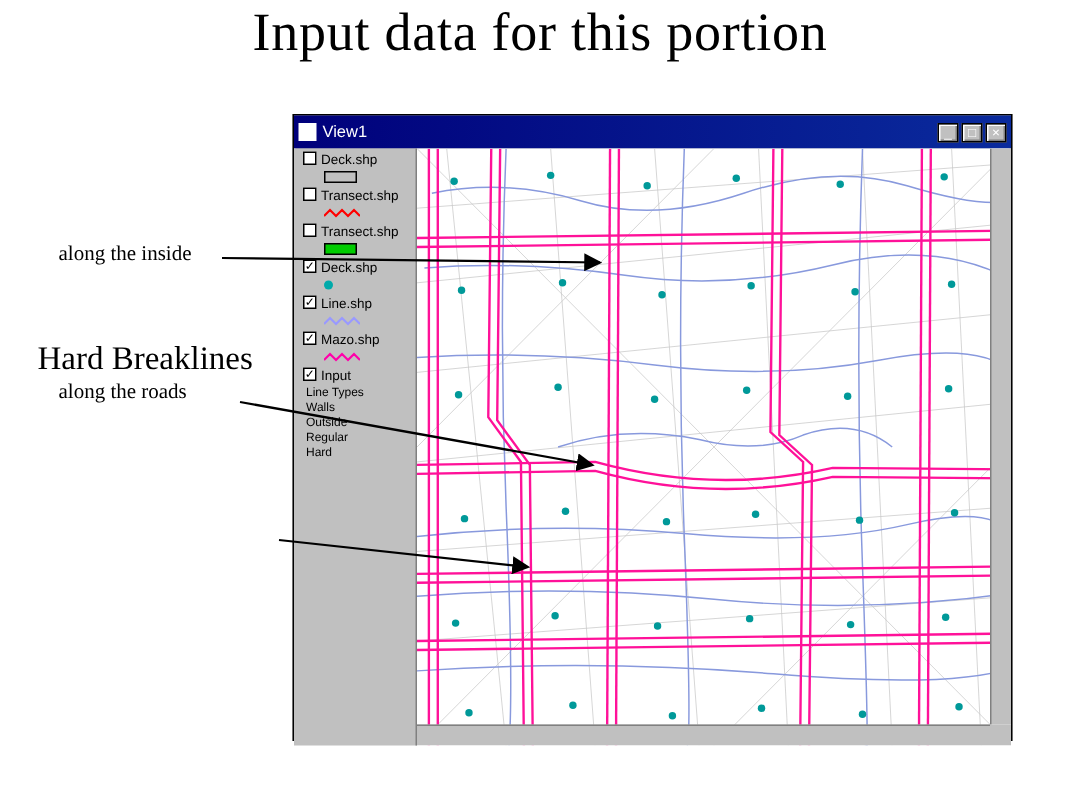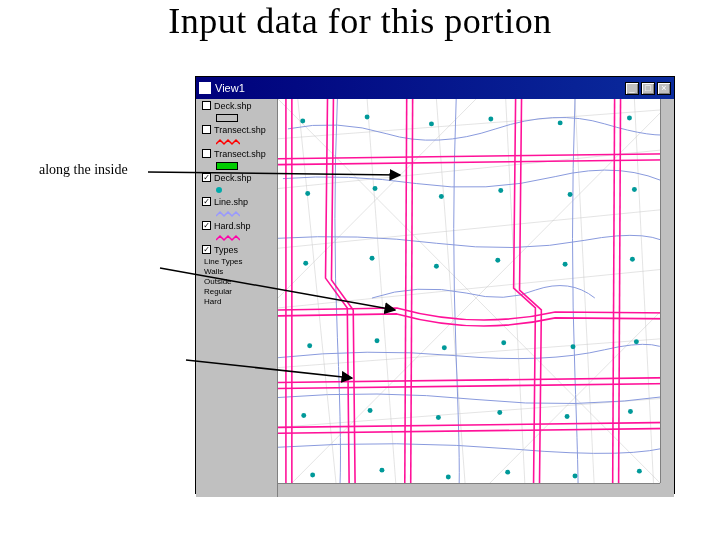--- a/index.html
+++ b/index.html
@@ -115,20 +115,24 @@
 </style>
 </head>
 <body>
 
 <h1 class="slide-title">Input data for this portion</h1>
 
 <div class="annotations">
   <div class="anno-block">
     <div class="anno-sub">along the inside</div>
   </div>
+  <div class="anno-block">
+    <div class="anno-title">Hard Breaklines</div>
+    <div class="anno-sub">along the roads</div>
+  </div>
 </div>
 
 <div class="gis-window">
   <div class="titlebar">
     <span class="appicon"></span>
     <span class="caption">View1</span>
     <div class="winbtns">
       <div class="winbtn">_</div>
       <div class="winbtn">□</div>
       <div class="winbtn">×</div>
@@ -176,31 +180,31 @@
         <span class="lname">Line.shp</span>
       </div>
       <div class="layer-sym">
         <svg class="sym-zig" viewBox="0 0 24 8">
             <polyline points="0,6 4,2 8,6 12,2 16,6 20,2 24,6" fill="none" stroke="#9999ff" stroke-width="1.5"></polyline>
           </svg>
       </div>
 
       <div class="layer">
         <span class="cb checked"></span>
-        <span class="lname">Hard.shp</span>
+        <span class="lname">Mazo.shp</span>
       </div>
       <div class="layer-sym">
         <svg class="sym-zig" viewBox="0 0 24 8">
             <polyline points="0,6 4,2 8,6 12,2 16,6 20,2 24,6" fill="none" stroke="#ff00aa" stroke-width="1.5"></polyline>
           </svg>
       </div>
 
       <div class="layer">
         <span class="cb checked"></span>
-        <span class="lname">Types</span>
+        <span class="lname">Input</span>
       </div>
       <div class="sub">Line Types</div>
       <div class="sub">Walls</div>
       <div class="sub">Outside</div>
       <div class="sub">Regular</div>
       <div class="sub">Hard</div>
     </div>
 
     <div class="mapcanvas">
       <svg viewBox="0 0 400 400" preserveAspectRatio="none">

